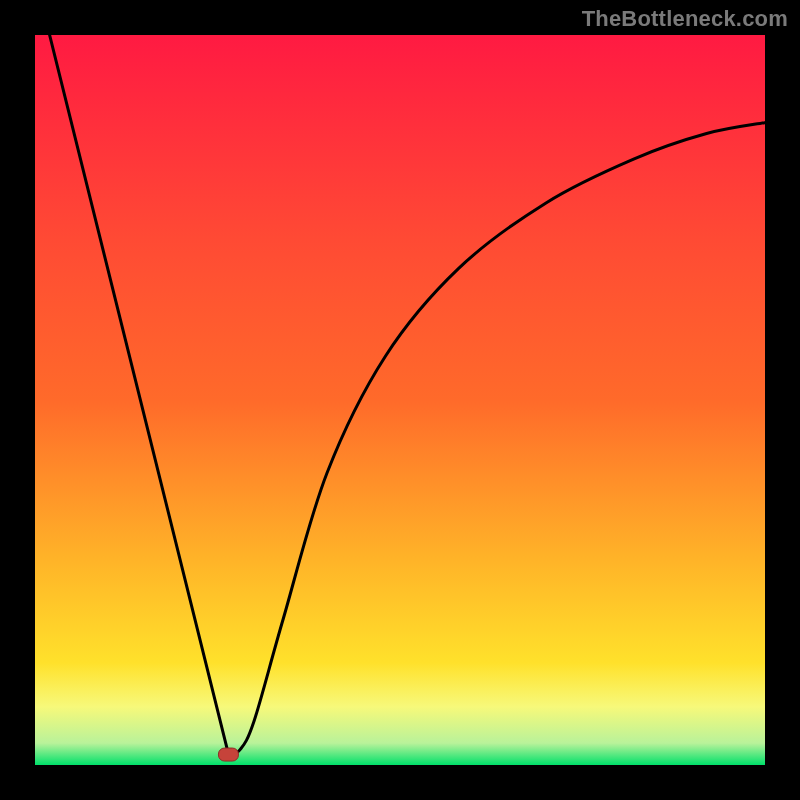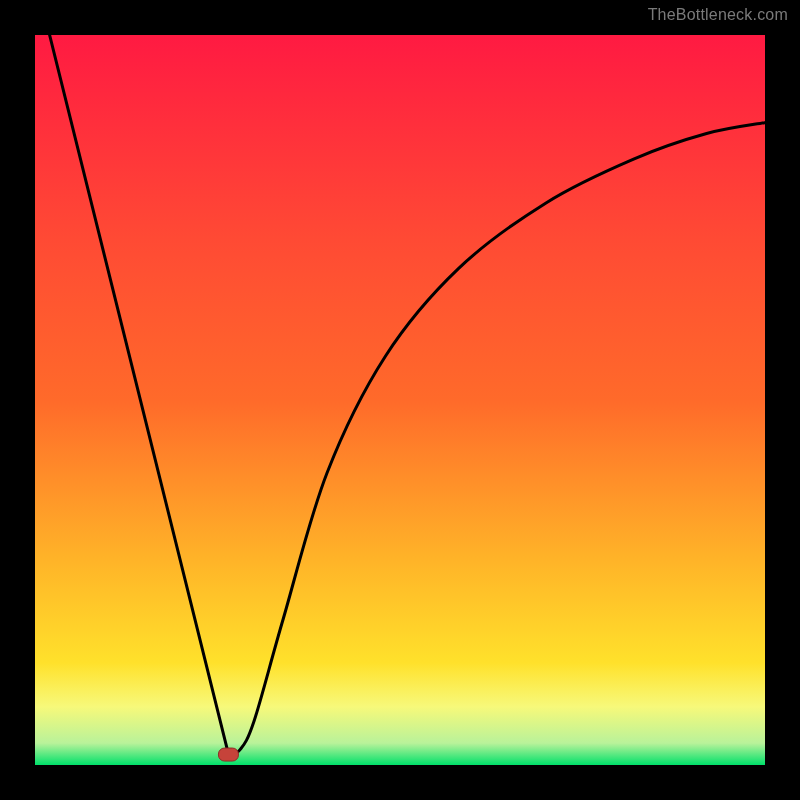--- a/index.html
+++ b/index.html
@@ -23,22 +23,22 @@
     top: 35px;
     width: 730px;
     height: 730px;
     overflow: hidden;
   }
   .watermark {
     position: absolute;
     top: 6px;
     right: 12px;
     color: #7a7a7a;
-    font-size: 16px;
-    font-weight: 400;
+    font-size: 22px;
+    font-weight: 700;
     letter-spacing: 0.2px;
     user-select: none;
   }
   svg { display: block; }
 </style>
 </head>
 <body>
 
 <div class="frame">
   <div class="plot">

